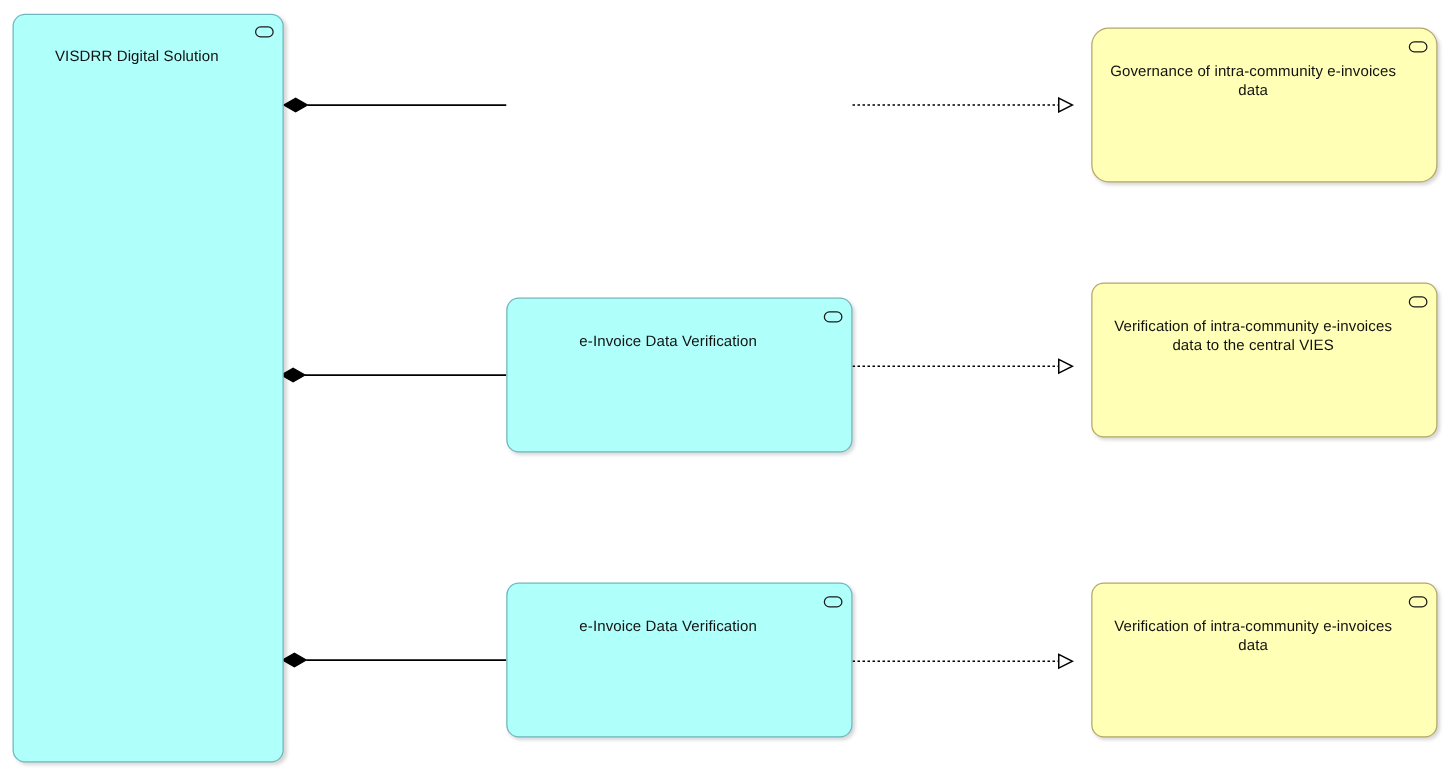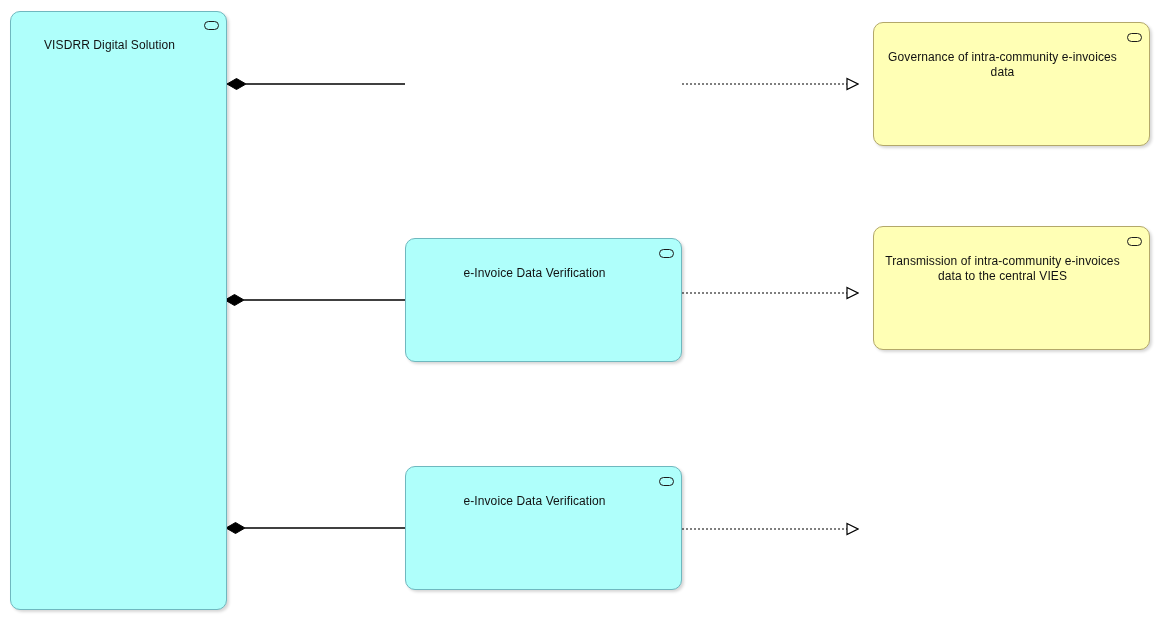--- a/index.html
+++ b/index.html
@@ -121,24 +121,28 @@
   <div class="node cyan" style="left:405px; top:238px; width:277px; height:124px;">
     <span class="node-label">e-Invoice Data Verification</span>
     <span class="svc-icon"></span>
   </div>
 
   <div class="node cyan" style="left:405px; top:466px; width:277px; height:124px;">
     <span class="node-label">e-Invoice Data Verification</span>
     <span class="svc-icon"></span>
   </div>
 
-  <div class="node yellow" style="left:873px; top:22px; width:277px; height:124px;">
+  <div class="node yellow" style="left:873px; top:22px; width:277px; height:124px;border-radius:14px;">
     <span class="node-label">Governance of intra-community e-invoices data</span>
     <span class="svc-icon"></span>
   </div>
 
   <div class="node yellow" style="left:873px; top:226px; width:277px; height:124px;">
-    <span class="node-label">Transmission of intra-community e-invoices data to the central VIES</span>
+    <span class="node-label">Verification of intra-community e-invoices data to the central VIES</span>
     <span class="svc-icon"></span>
   </div>
 
+  <div class="node yellow" style="left:873px; top:466px; width:277px; height:124px;">
+    <span class="node-label">Verification of intra-community e-invoices data</span>
+    <span class="svc-icon"></span>
+  </div>
 
 </div>
 
 </body></html>

